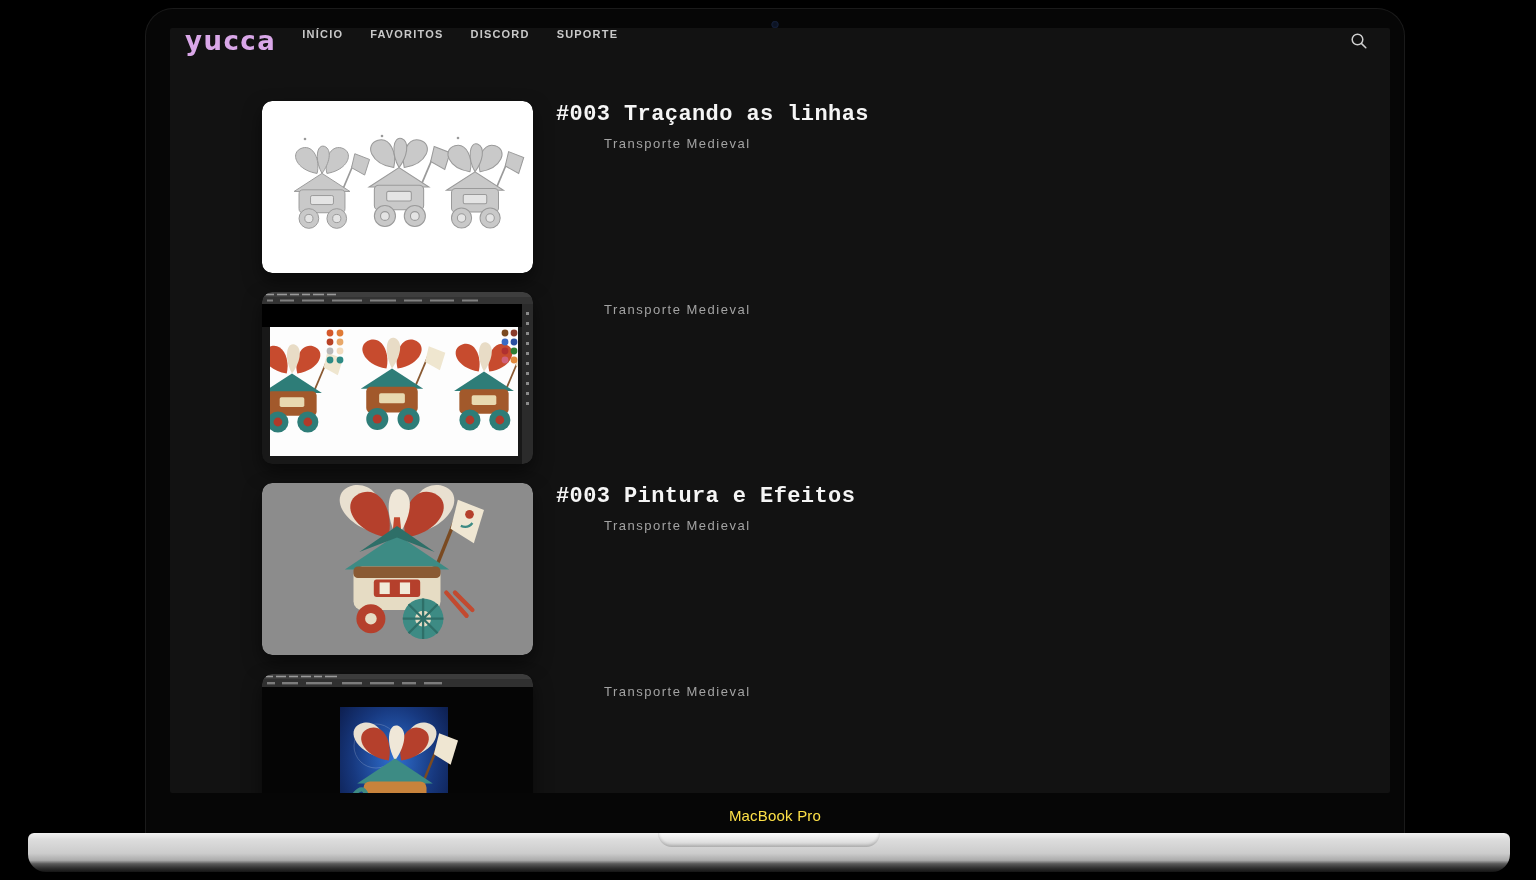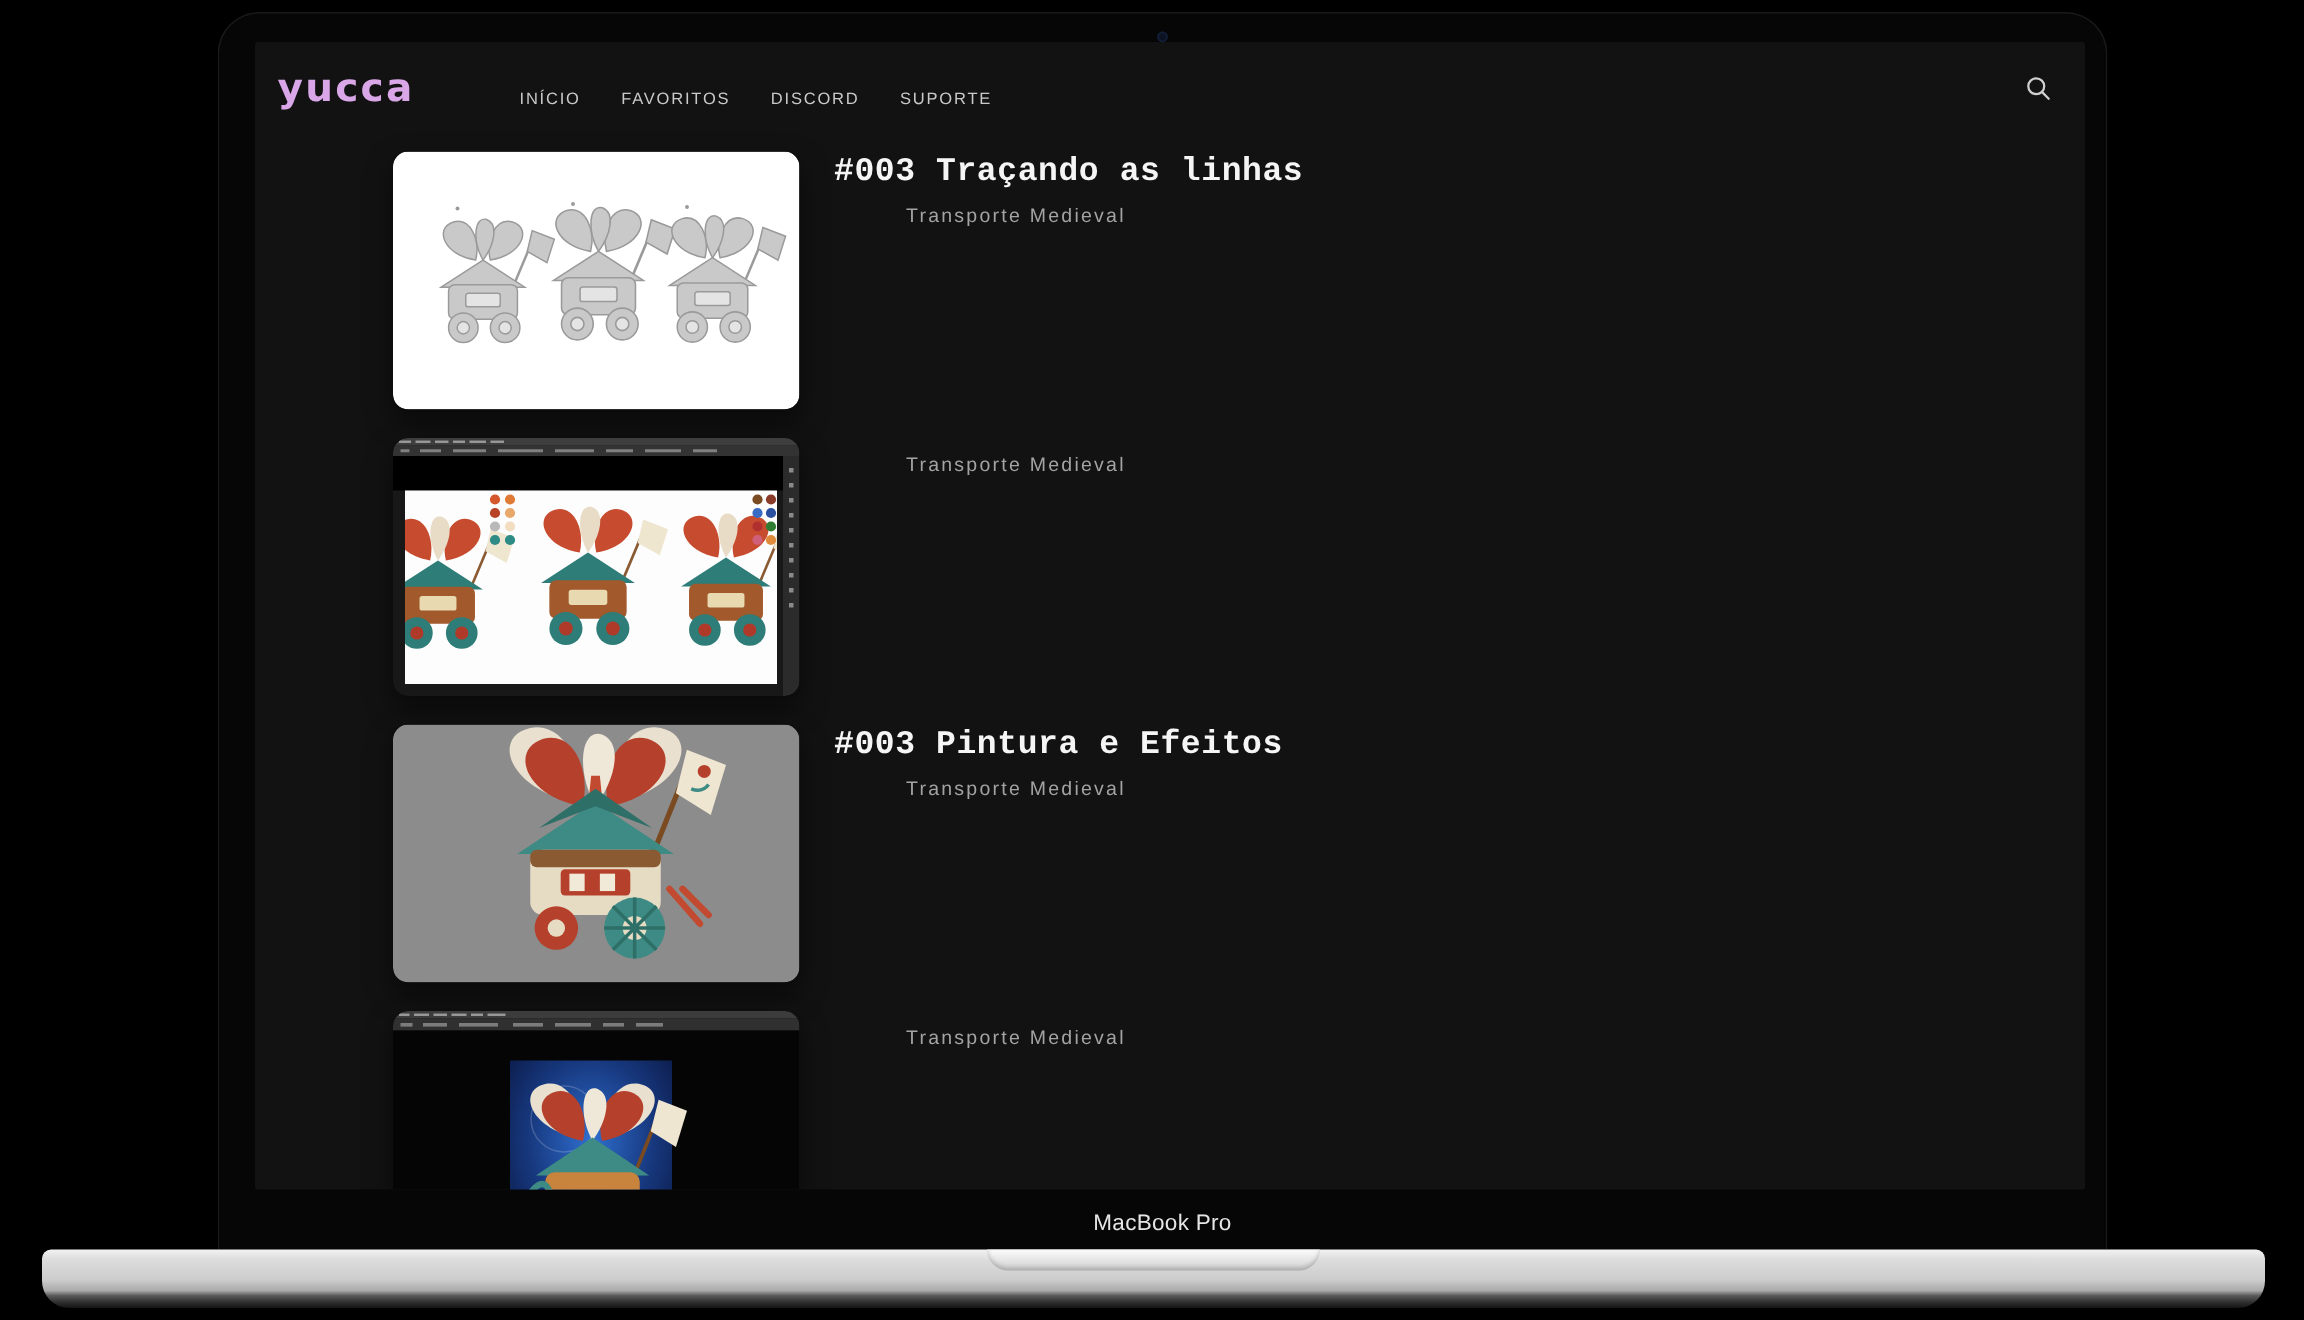--- a/index.html
+++ b/index.html
@@ -10,37 +10,37 @@
   
   .lid { position:absolute; left:145px; top:8px; width:1260px; height:825px;
          background:#060606; border:1px solid #1a1a1a; border-bottom:none;
          border-radius:28px 28px 0 0; }
   .webcam { position:absolute; left:50%; top:12px; transform:translateX(-50%);
             width:7px; height:7px; border-radius:50%; background:#0c1322;
             box-shadow:inset 0 0 2px #23355e; }
   .screen { position:absolute; left:24px; top:19px; width:1220px; height:765px;
             background:#121212; overflow:hidden; border-radius:2px; }
   .mb-label { position:absolute; left:0; right:0; bottom:9px; text-align:center;
-              color:#e5e5e5; font-size:15px; letter-spacing:.2px; }
+              color:#fde047; font-size:15px; letter-spacing:.2px; }
   .base { position:absolute; left:28px; top:833px; width:1482px; height:39px;
           background:linear-gradient(180deg,#f2f2f2 0%,#dcdcdc 18%,#cccccc 52%,
                       #ababab 70%,#5a5a5a 79%,#303030 90%,#141414 100%);
           border-radius:6px 6px 18px 18px; }
   .notch { position:absolute; left:50%; top:0; transform:translateX(-50%);
            width:222px; height:14px; border-radius:0 0 16px 16px;
            background:linear-gradient(180deg,#fbfbfb,#d0d0d0);
            box-shadow:inset 0 -2px 3px rgba(0,0,0,.18); }
 
   
-  .site-header { display:flex; align-items:flex-end; height:44px; padding:0 18px 0 15px;gap:44px; }
+  .site-header { display:flex; align-items:flex-start; height:44px; padding:0 18px 0 15px; }
   .logo { font-family:"DejaVu Sans", sans-serif; font-weight:800; font-size:26px;
           color:#d9a7e8; letter-spacing:1.5px; line-height:1; margin-right:26px;
           cursor:pointer; }
   .nav { display:flex; gap:27px; align-items:center; }
-  .nav-link { color:#c9c9c9; font-size:11px; letter-spacing:1.2px; font-weight:400;
+  .nav-link { color:#c9c9c9; font-size:11px; letter-spacing:1.2px; font-weight:700;
               cursor:pointer; }
   .hspacer { flex:1; }
   .search-btn { width:26px; height:26px; display:flex; align-items:center;
                 justify-content:center; cursor:pointer; background:none; border:none; }
 
   .lesson-list { margin-top:29px; padding-left:92px; }
   .lesson { display:flex; align-items:flex-start; margin-bottom:19px; cursor:pointer; }
   .thumb { width:271px; height:172px; border-radius:10px; flex:0 0 auto;
            box-shadow:0 8px 18px rgba(0,0,0,.5); overflow:hidden; }
   .thumb svg { display:block; }

